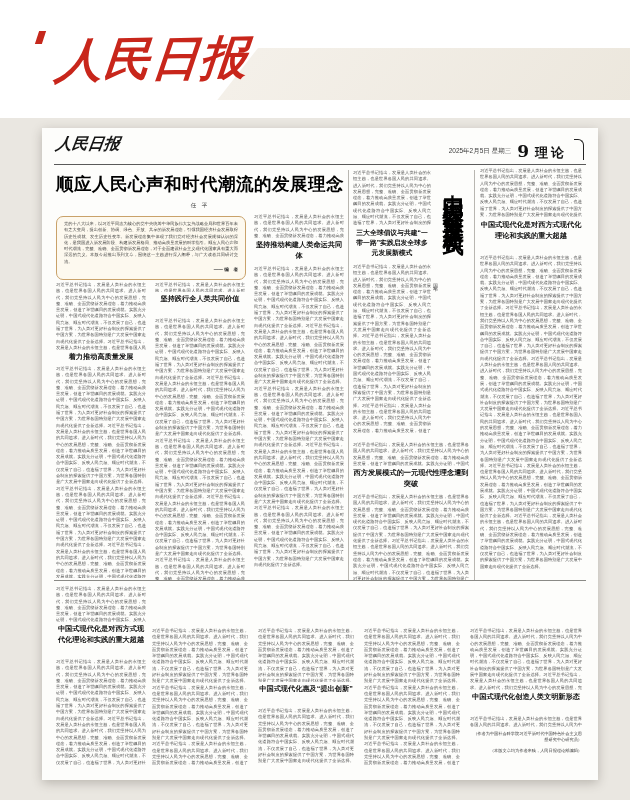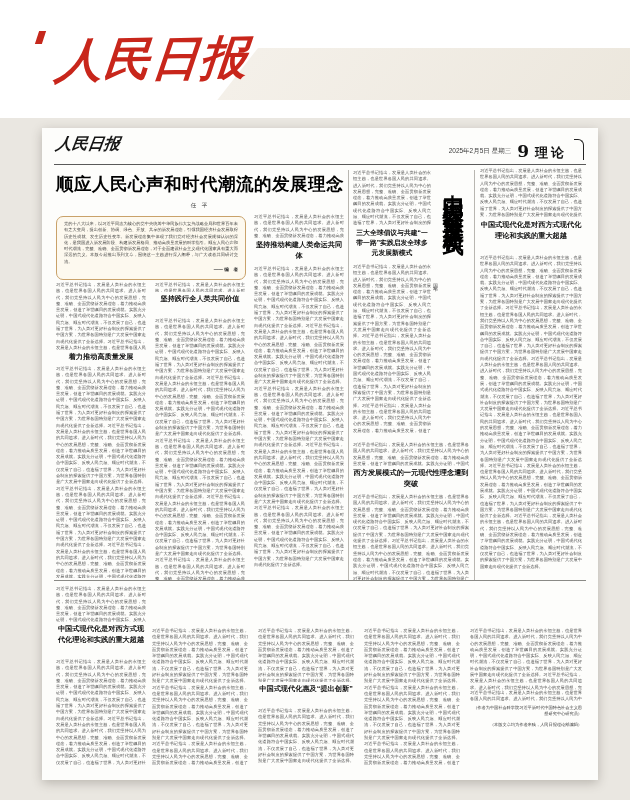--- a/index.html
+++ b/index.html
@@ -132,19 +132,20 @@
     <div class="abs" style="left:216px;top:500px;width:96px;">
       <div class="sim" style="height:54px;">习近平总书记指出，发展是人类社会的永恒主题，也是世界各国人民的共同追求。进入新时代，我们党坚持以人民为中心的发展思想，完整、准确、全面贯彻新发展理念，着力推动高质量发展，创造了举世瞩目的发展成就。实践充分证明，中国式现代化道路符合中国实际、反映人民意愿、顺应时代潮流，不仅发展了自己，也造福了世界，为人类对更好社会制度的探索提供了中国方案，为世界各国特别是广大发展中国家走向现代化提供了全新选择。习近平总书记指出，发展是人类社会的永恒主题，也是世界各国人民的共同追求。进入新时代，我们党坚持以人民为中心的发展思想，完整、准确、全面贯彻新发展理念，着力推动高质量发展，创造了举世瞩目的发展成就。实践充分证明，中国式现代化道路符合中国实际、反映人民意愿、顺应时代潮流，不仅发展了自己，也造福了世界，为人类对更好社会制度的探索提供了中国方案，为世界各国特别是广大发展中国家走向现代化提供了全新选择。</div>
       <div class="shead" style="height:22px;margin:2px 0;">中国式现代化惠及“提出创新”</div>
       <div class="sim" style="height:56px;">习近平总书记指出，发展是人类社会的永恒主题，也是世界各国人民的共同追求。进入新时代，我们党坚持以人民为中心的发展思想，完整、准确、全面贯彻新发展理念，着力推动高质量发展，创造了举世瞩目的发展成就。实践充分证明，中国式现代化道路符合中国实际、反映人民意愿、顺应时代潮流，不仅发展了自己，也造福了世界，为人类对更好社会制度的探索提供了中国方案，为世界各国特别是广大发展中国家走向现代化提供了全新选择。习近平总书记指出，发展是人类社会的永恒主题，也是世界各国人民的共同追求。进入新时代，我们党坚持以人民为中心的发展思想，完整、准确、全面贯彻新发展理念，着力推动高质量发展，创造了举世瞩目的发展成就。实践充分证明，中国式现代化道路符合中国实际、反映人民意愿、顺应时代潮流，不仅发展了自己，也造福了世界，为人类对更好社会制度的探索提供了中国方案，为世界各国特别是广大发展中国家走向现代化提供了全新选择。</div>
     </div>
 
     <div class="abs sim" style="left:322px;top:500px;width:96px;height:138px;">习近平总书记指出，发展是人类社会的永恒主题，也是世界各国人民的共同追求。进入新时代，我们党坚持以人民为中心的发展思想，完整、准确、全面贯彻新发展理念，着力推动高质量发展，创造了举世瞩目的发展成就。实践充分证明，中国式现代化道路符合中国实际、反映人民意愿、顺应时代潮流，不仅发展了自己，也造福了世界，为人类对更好社会制度的探索提供了中国方案，为世界各国特别是广大发展中国家走向现代化提供了全新选择。习近平总书记指出，发展是人类社会的永恒主题，也是世界各国人民的共同追求。进入新时代，我们党坚持以人民为中心的发展思想，完整、准确、全面贯彻新发展理念，着力推动高质量发展，创造了举世瞩目的发展成就。实践充分证明，中国式现代化道路符合中国实际、反映人民意愿、顺应时代潮流，不仅发展了自己，也造福了世界，为人类对更好社会制度的探索提供了中国方案，为世界各国特别是广大发展中国家走向现代化提供了全新选择。习近平总书记指出，发展是人类社会的永恒主题，也是世界各国人民的共同追求。进入新时代，我们党坚持以人民为中心的发展思想，完整、准确、全面贯彻新发展理念，着力推动高质量发展，创造了举世瞩目的发展成就。实践充分证明，中国式现代化道路符合中国实际、反映人民意愿、顺应时代潮流，不仅发展了自己，也造福了世界，为人类对更好社会制度的探索提供了中国方案，为世界各国特别是广大发展中国家走向现代化提供了全新选择。</div>
 
     <div class="abs" style="left:428px;top:500px;width:112px;">
       <div class="sim" style="height:62px;">习近平总书记指出，发展是人类社会的永恒主题，也是世界各国人民的共同追求。进入新时代，我们党坚持以人民为中心的发展思想，完整、准确、全面贯彻新发展理念，着力推动高质量发展，创造了举世瞩目的发展成就。实践充分证明，中国式现代化道路符合中国实际、反映人民意愿、顺应时代潮流，不仅发展了自己，也造福了世界，为人类对更好社会制度的探索提供了中国方案，为世界各国特别是广大发展中国家走向现代化提供了全新选择。习近平总书记指出，发展是人类社会的永恒主题，也是世界各国人民的共同追求。进入新时代，我们党坚持以人民为中心的发展思想，完整、准确、全面贯彻新发展理念，着力推动高质量发展，创造了举世瞩目的发展成就。实践充分证明，中国式现代化道路符合中国实际、反映人民意愿、顺应时代潮流，不仅发展了自己，也造福了世界，为人类对更好社会制度的探索提供了中国方案，为世界各国特别是广大发展中国家走向现代化提供了全新选择。</div>
+      <div class="shead" style="height:22px;margin:2px 0;">中国式现代化创造人类文明新形态</div>
       <div class="sim" style="height:12px;">习近平总书记指出，发展是人类社会的永恒主题，也是世界各国人民的共同追求。进入新时代，我们党坚持以人民为中心的发展思想，完整、准确、全面贯彻新发展理念，着力推动高质量发展，创造了举世瞩目的发展成就。实践充分证明，中国式现代化道路符合中国实际、反映人民意愿、顺应时代潮流，不仅发展了自己，也造福了世界，为人类对更好社会制度的探索提供了中国方案，为世界各国特别是广大发展中国家走向现代化提供了全新选择。</div>
       <div class="credit" style="height:13px;margin-top:3px;">（作者为中国社会科学院习近平新时代中国特色社会主义思想研究中心研究员）</div>
       <div class="credit" style="height:8px;margin-top:4px;">（本版文章均为作者来稿，人民日报理论部编辑）</div>
     </div>
 
   </div>
 </div>
 
 </body></html>

